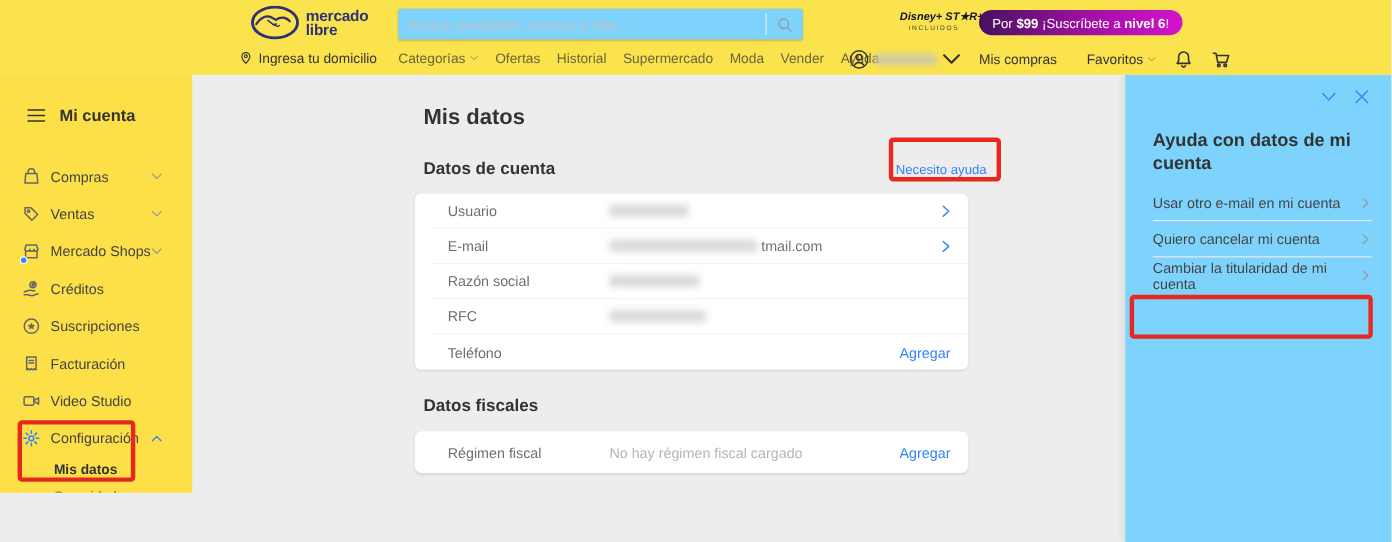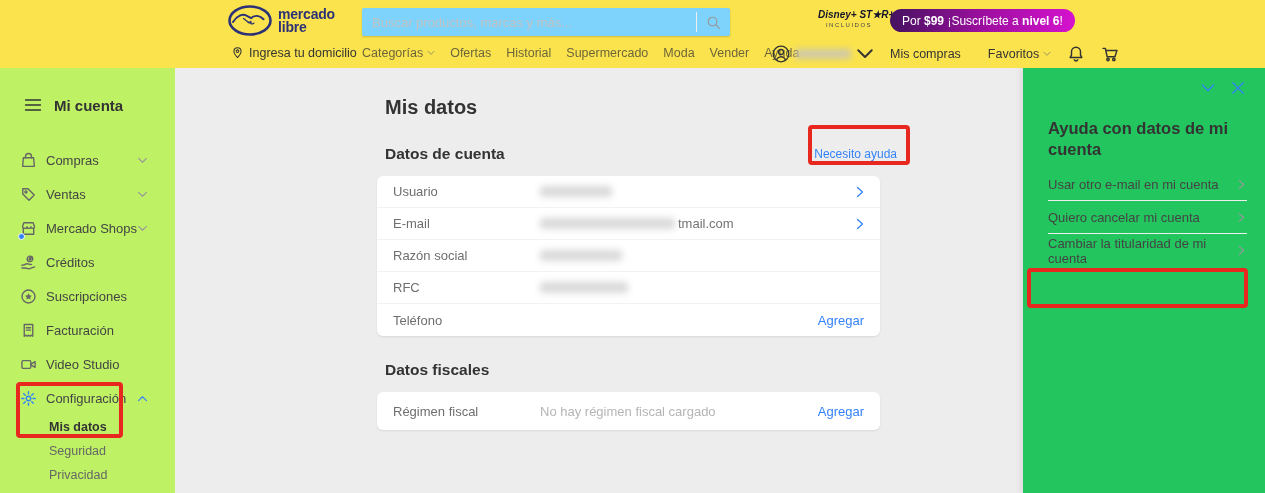--- a/index.html
+++ b/index.html
@@ -23,35 +23,35 @@
   .search-btn { width:34px; height:20px; border-left:1px solid #eee; display:flex; align-items:center; justify-content:center; color:#999; cursor:pointer; }
   .search-btn .icon { width:15px; height:15px; }
   .disney { position:absolute; left:818px; top:9px; width:62px; text-align:center; color:#14142b; }
   .disney .d1 { font-size:10px; font-weight:bold; font-style:italic; white-space:nowrap; }
   .disney .d2 { font-size:6px; letter-spacing:1.5px; color:#444; margin-top:2px; }
   .promo-pill { position:absolute; left:890px; top:9px; height:23px; border-radius:12px; padding:0 12px;
                 display:flex; align-items:center; color:#fff; font-size:12px; white-space:pre;
                 background:linear-gradient(90deg,#45125f,#9c0f9f,#d513ce); cursor:pointer; }
   .promo-pill b { font-weight:bold; }
   .row2 { position:absolute; left:0; top:40px; width:1265px; height:28px; font-size:12.5px; }
-  .loc { position:absolute; left:231px; top:5px; display:flex; align-items:center; gap:5px; color:#333; cursor:pointer; }
+  .loc { position:absolute; left:217px; top:5px; display:flex; align-items:center; gap:5px; color:#333; cursor:pointer; }
   .loc .icon { width:13px; height:15px; color:#333; }
   .mainnav { position:absolute; left:362px; top:6px; display:flex; gap:15px; color:rgba(51,51,51,0.72); }
   .mainnav .nav-item { display:flex; align-items:center; gap:4px; cursor:pointer; white-space:nowrap; }
   .chev-sm { width:8px; height:6px; color:#8a8a5a; }
   .usernav { position:absolute; left:772px; top:5px; display:flex; align-items:center; gap:16px; color:#333; }
   .usergroup { display:flex; align-items:center; gap:5px; cursor:pointer; }
   .usergroup .icon { width:18px; height:18px; color:#333; }
   .blur-name { width:56px; height:10px; background:#cfc9a8; border-radius:2px; filter:blur(3px); }
   .usernav .txt { cursor:pointer; white-space:nowrap; }
   .usernav .fav { display:flex; align-items:center; gap:4px; cursor:pointer;margin-left:11px; }
   .ic-bell, .ic-cart { width:18px; height:18px; color:#333; cursor:pointer; }
 
   
-  .sidebar { position:absolute; left:0; top:68px; width:175px; height:425px; background:#bef264; overflow:hidden; }
+  .sidebar { position:absolute; left:0; top:68px; width:175px; height:380px; background:#fde047; overflow:hidden; }
   .side-head { display:flex; align-items:center; gap:12px; padding:28px 0 0 24px; font-size:15px; font-weight:bold; color:#333; height:46px; }
   .side-head .icon { width:18px; height:14px; color:#333; cursor:pointer; }
   .side-nav { margin-top:29px; }
   .side-item { display:flex; align-items:center; height:34px; padding:0 18px 0 20px; font-size:13px; color:#444; cursor:pointer; }
   .side-item .icon { width:17px; height:17px; margin-right:9px; color:#666; position:relative; flex:none; }
   .side-item.active .icon { color:#3483fa; }
   .side-item .lbl { white-space:nowrap; }
   .side-item .chev { margin-left:auto; width:11px; height:7px; color:#999; }
   .dot { position:absolute; left:-2px; bottom:-3px; width:7px; height:7px; border-radius:50%;
          background:#3483fa; border:1.5px solid #fafafa; }
@@ -60,34 +60,34 @@
   .side-sub .sub-item.active { font-weight:bold; color:#333; }
 
   
   .main { position:absolute; left:175px; top:68px; width:848px; height:425px; background:#ededed; }
   .content { margin-left:202px; width:503px; padding-top:28px; }
   .page-title { font-size:20px; font-weight:bold; color:#333; padding-left:8px; }
   .sect-row { display:flex; align-items:center; justify-content:space-between; margin-top:26px; padding-left:8px; margin-right:-17px; }
   .sect-title { font-size:15.5px; font-weight:bold; color:#333; }
   .help-link { font-size:12px; color:#3483fa; cursor:pointer; }
   .card { margin-top:13px; background:#fff; border-radius:6px; box-shadow:0 1px 2px rgba(0,0,0,0.09); overflow:hidden; }
-  .trow { display:flex; align-items:center; height:32px; padding:0 16px; border-bottom:1px solid #f2f2f2; font-size:13px; }
+  .trow { display:flex; align-items:center; height:32px; padding:0 16px; border-bottom:1px solid #f2f2f2; font-size:13px;margin-left:14px; }
   .trow:last-child { border-bottom:none; }
   .card.tall .trow { height:38px; }
   .row-label { width:147px; flex:none; color:#6e6e6e; }
   .row-value { flex:1; display:flex; align-items:center; gap:3px; min-width:0; }
   .blur-val { height:11px; background:#cdcdcd; border-radius:3px; filter:blur(3.5px); opacity:0.75; }
   .suffix { color:#737373; }
   .placeholder { color:#b5b5b5; }
   .row-chev { width:8px; height:12px; color:#3483fa; cursor:pointer; flex:none; }
   .row-action { color:#3483fa; cursor:pointer; flex:none; font-size:13px; }
   .sect-title.fiscal { margin-top:25px; padding-left:8px; }
 
   
-  .help-panel { position:absolute; left:1023px; top:68px; width:242px; height:425px; background:#22c55e;
+  .help-panel { position:absolute; left:1023px; top:68px; width:242px; height:425px; background:#7dd3fc;
                 box-shadow:-3px 0 6px rgba(0,0,0,0.07); }
   .panel-controls { position:absolute; top:13px; right:20px; display:flex; gap:16px; color:#3483fa; }
   .panel-controls .icon { width:14px; height:14px; cursor:pointer; }
   .panel-title { margin:50px 25px 0 25px; font-size:16.5px; font-weight:bold; line-height:21px; color:#333; width:195px; }
   .panel-list { margin:8px 18px 0 25px; }
   .panel-item { height:33px; display:flex; align-items:center; justify-content:space-between;
                 font-size:13px; color:#444; border-bottom:1px solid #eee; cursor:pointer; }
   .panel-item:last-child { border-bottom:none; }
   .panel-item .icon { width:7px; height:11px; color:#999; flex:none; margin-right:2px; }
 

